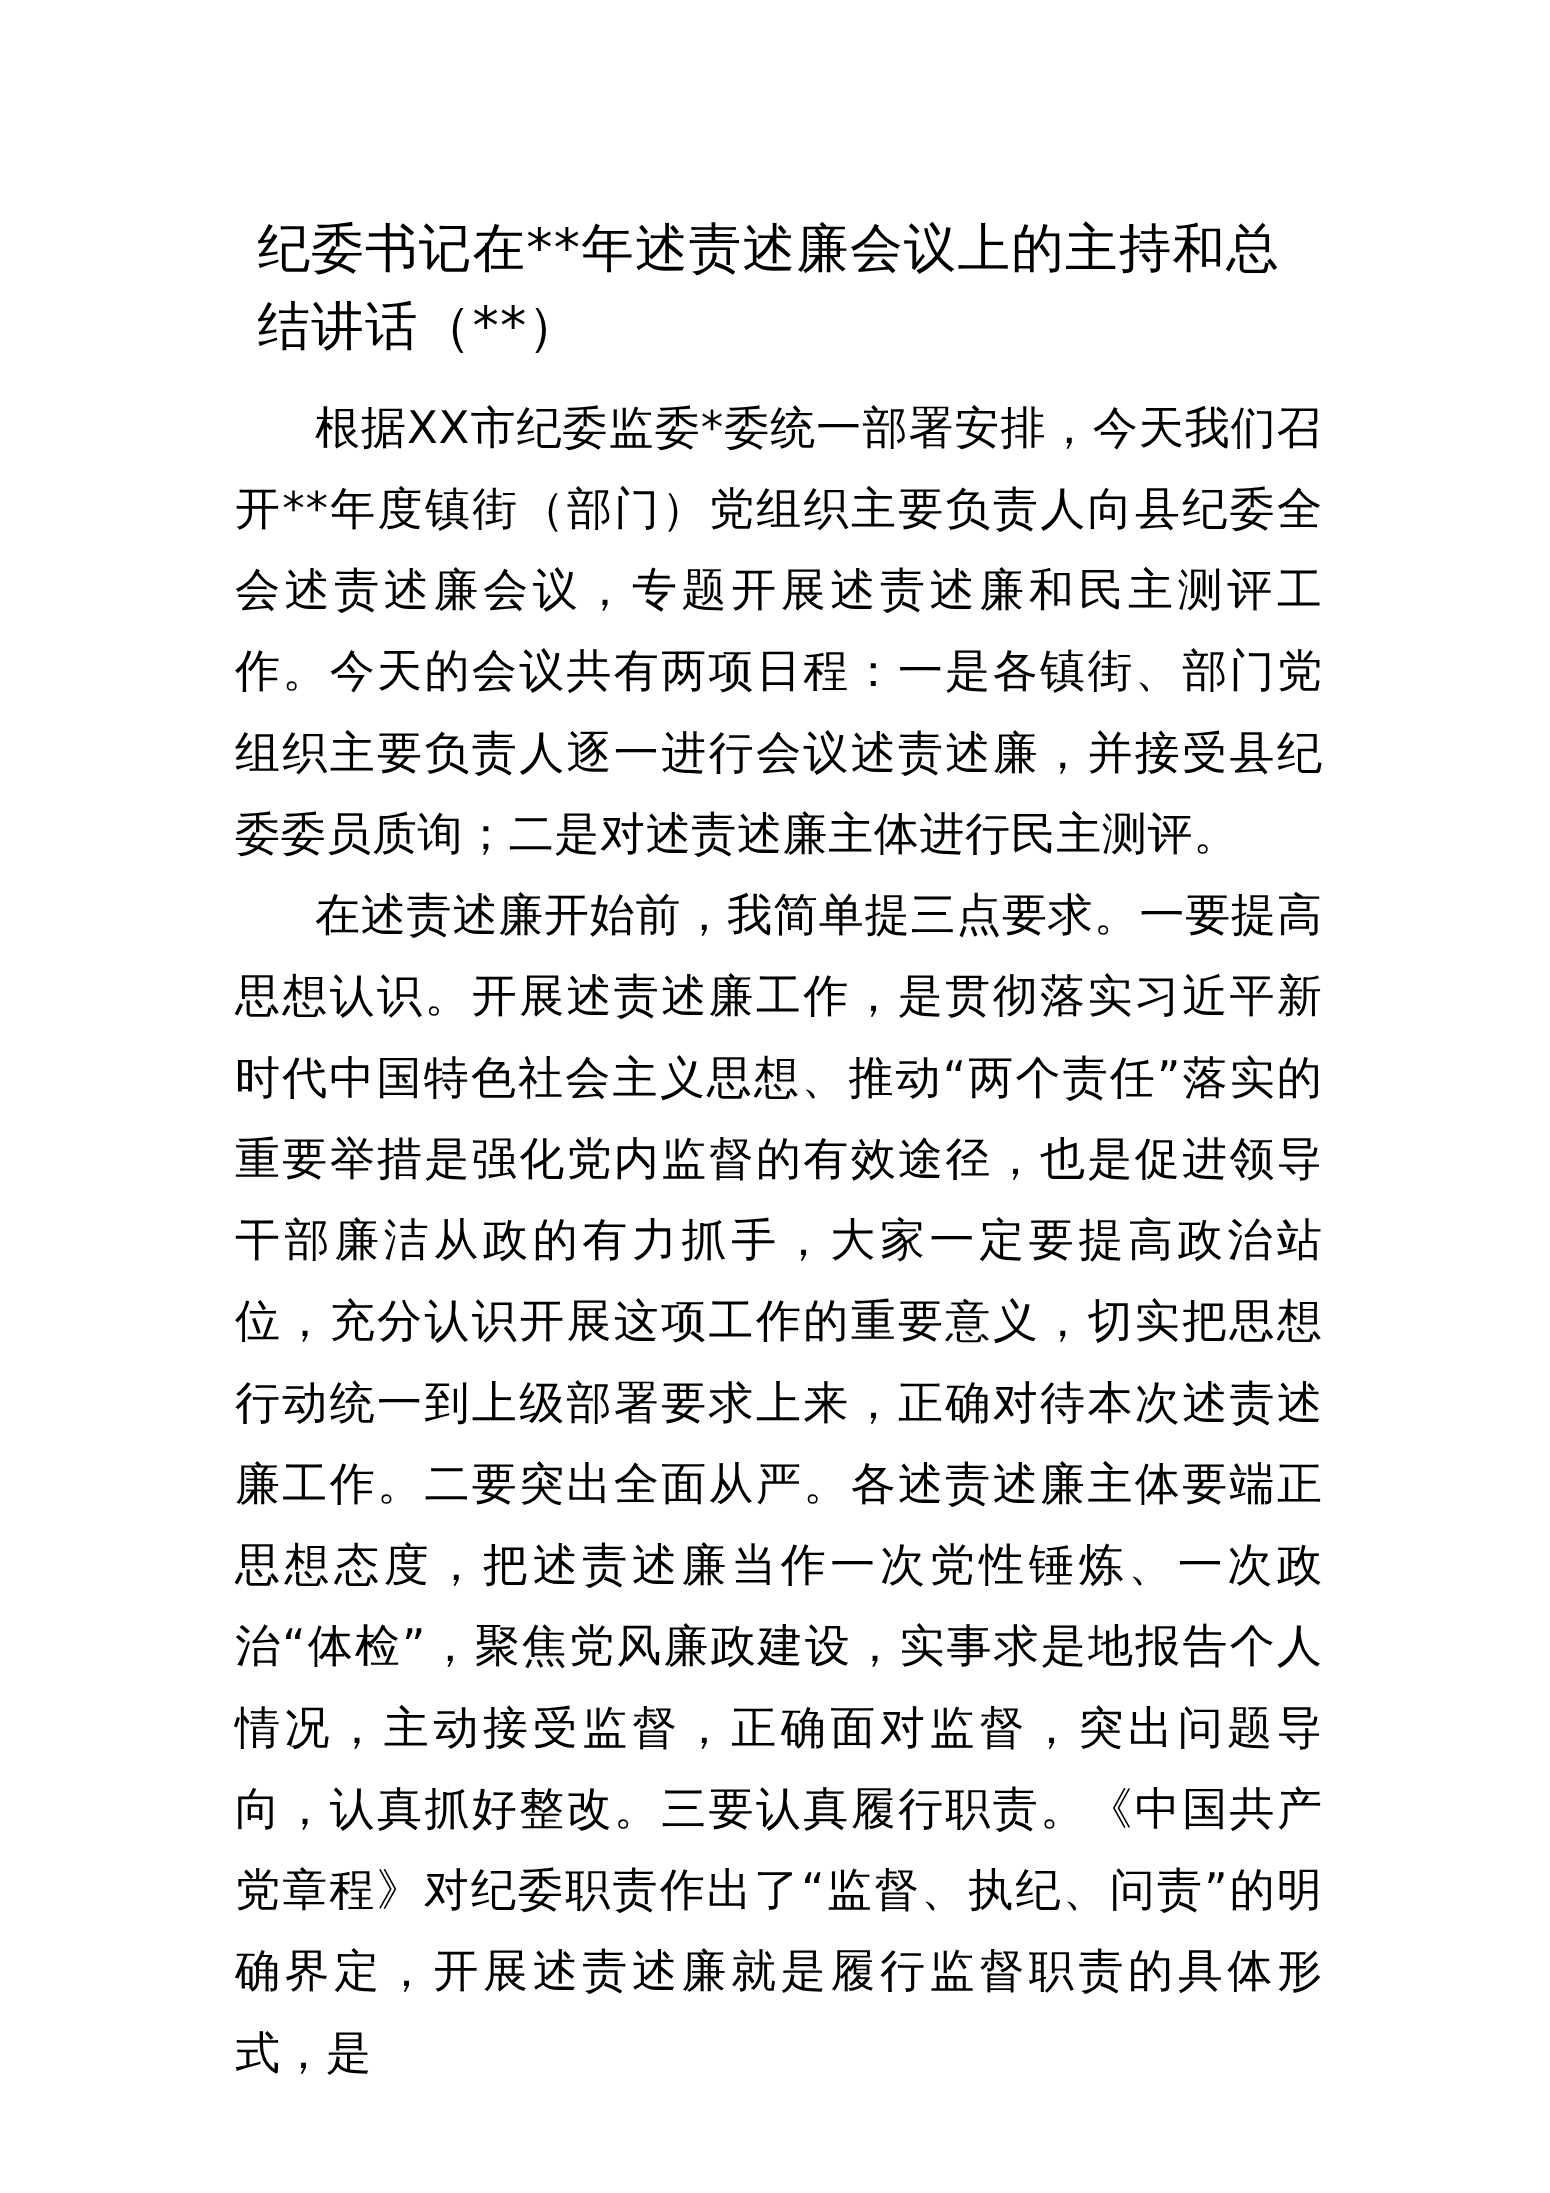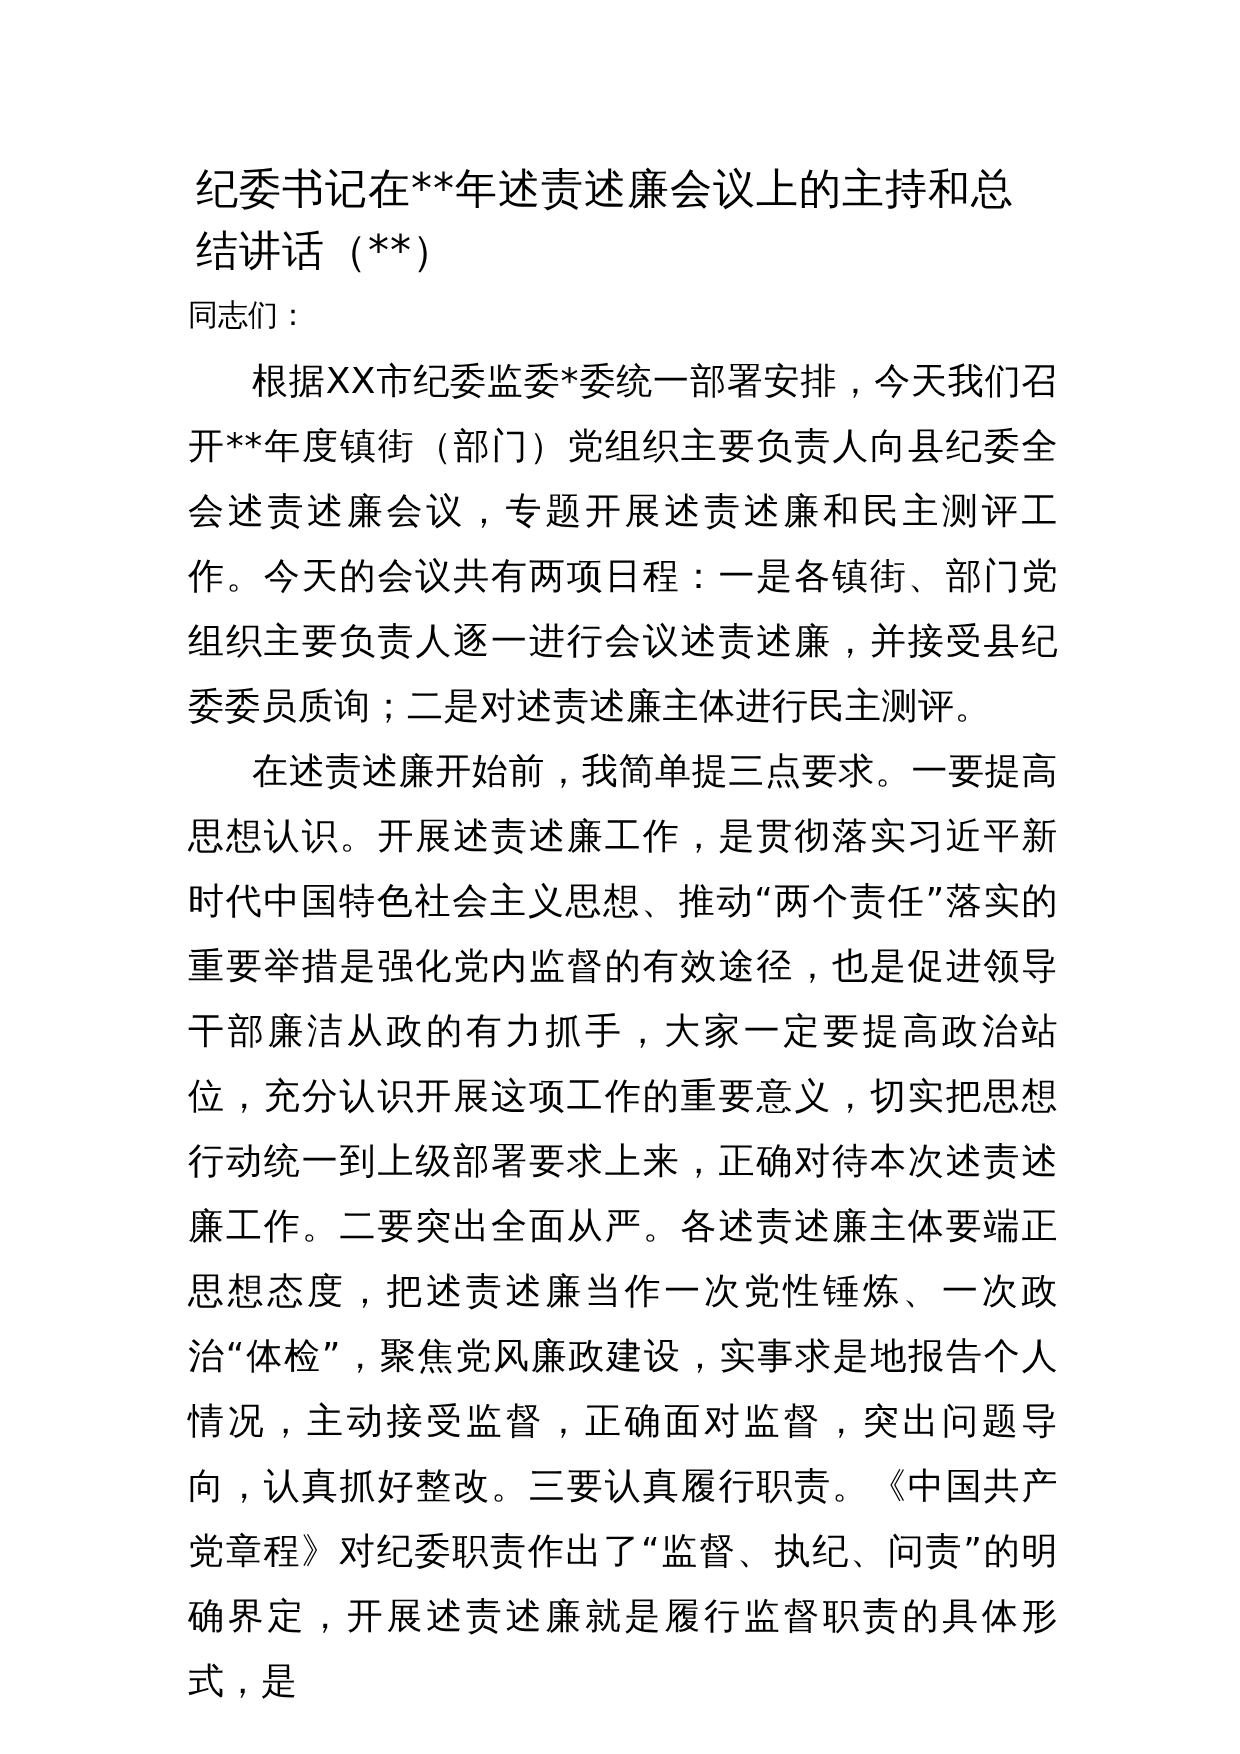--- a/index.html
+++ b/index.html
@@ -1,24 +1,23 @@
 <!DOCTYPE html>
 <html><head>
 <meta charset="utf-8">
 <style>
   html, body { margin: 0; padding: 0; background: #ffffff; }
   body { width: 1240px; height: 1754px; position: relative; overflow: hidden;
          font-family: "DejaVu Sans", "Liberation Sans", sans-serif; color: #000; }
   .page { position: absolute; left: 188px; top: 150px; width: 870px; }
-  .title { font-size: 42px; line-height: 62px; margin: 8px; font-weight: normal; letter-spacing: 1px; }
+  .title { font-size: 42px; line-height: 62px; margin: 18px; font-weight: normal; letter-spacing: 1px; }
   .greeting { font-size: 30px; line-height: 50px; margin: 8px 0 8px 0; }
   .para { font-size: 36px; line-height: 65px; margin: 0; text-indent: 64px; text-align: justify; letter-spacing: 0.5px; }
   .para + .para { margin-top: 0; }
 </style>
 </head>
 <body>
 
 <div class="page">
   <h1 class="title">纪委书记在**年述责述廉会议上的主持和总结讲话（**）</h1>
-  <p class="greeting">同志们：</p>
   <p class="para">根据XX市纪委监委*委统一部署安排，今天我们召开**年度镇街（部门）党组织主要负责人向县纪委全会述责述廉会议，专题开展述责述廉和民主测评工作。今天的会议共有两项日程：一是各镇街、部门党组织主要负责人逐一进行会议述责述廉，并接受县纪委委员质询；二是对述责述廉主体进行民主测评。</p>
   <p class="para">在述责述廉开始前，我简单提三点要求。一要提高思想认识。开展述责述廉工作，是贯彻落实习近平新时代中国特色社会主义思想、推动“两个责任”落实的重要举措是强化党内监督的有效途径，也是促进领导干部廉洁从政的有力抓手，大家一定要提高政治站位，充分认识开展这项工作的重要意义，切实把思想行动统一到上级部署要求上来，正确对待本次述责述廉工作。二要突出全面从严。各述责述廉主体要端正思想态度，把述责述廉当作一次党性锤炼、一次政治“体检”，聚焦党风廉政建设，实事求是地报告个人情况，主动接受监督，正确面对监督，突出问题导向，认真抓好整改。三要认真履行职责。《中国共产党章程》对纪委职责作出了“监督、执纪、问责”的明确界定，开展述责述廉就是履行监督职责的具体形式，是</p>
 </div>
 
 </body></html>

